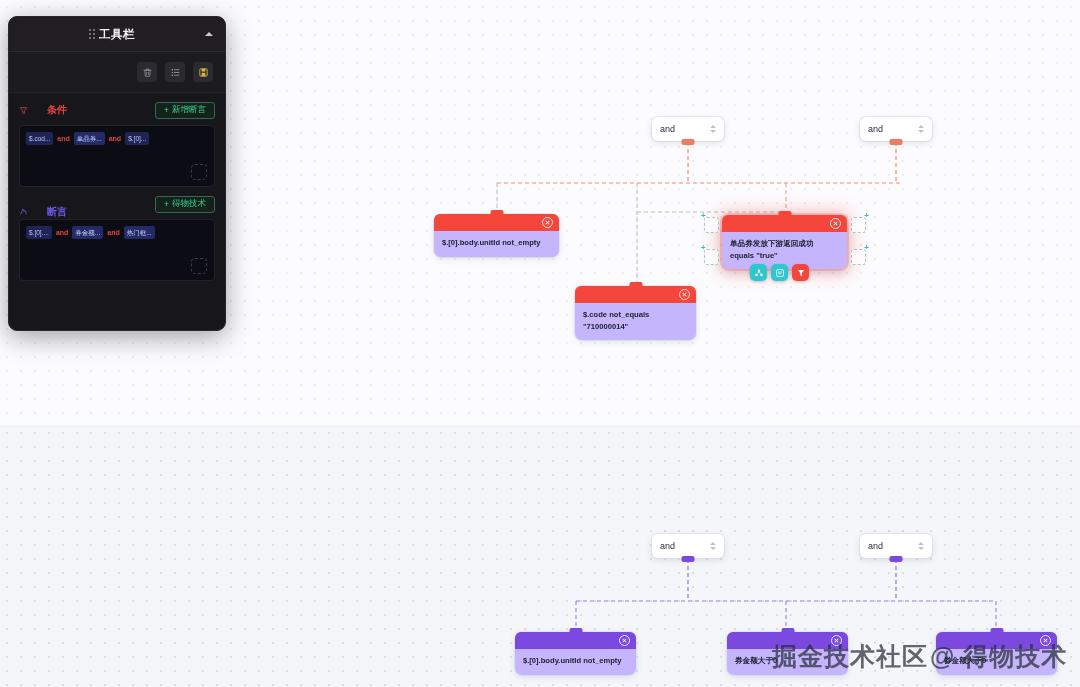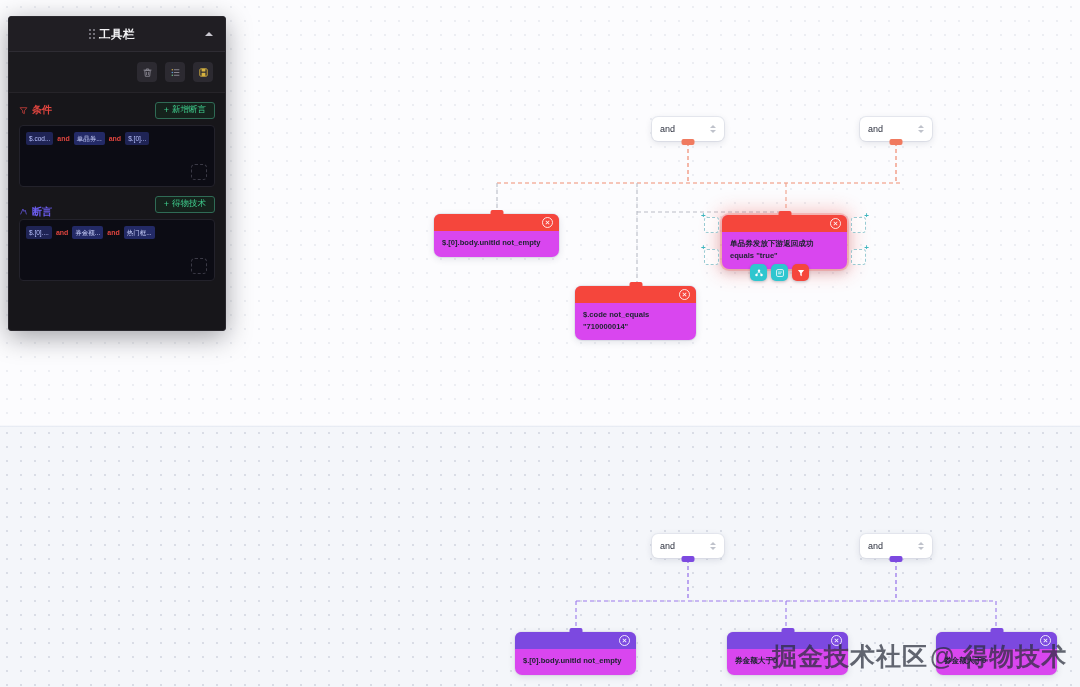--- a/index.html
+++ b/index.html
@@ -27,21 +27,21 @@
   .pane-seam{position:absolute;left:0;top:425px;width:1080px;height:2px;
     background:linear-gradient(to bottom, rgba(255,255,255,0), rgba(226,231,240,.9));}
 
   
   .edges{position:absolute;left:0;top:0;width:1080px;height:687px;pointer-events:none;}
 
   
   .node{
     position:absolute;
     border-radius:7px;
-    background:#d946ef;
+    background:#c4b5fd;
     box-shadow:0 2px 7px rgba(40,50,80,.13), 0 0 0 1px rgba(230,232,240,.7);
     overflow:visible;
   }
   .node-bar{
     height:17px;border-radius:6px 6px 0 0;
     position:relative;
     display:flex;align-items:center;justify-content:flex-end;
   }
   .node.red   .node-bar{background:#f5463c;}
   .node.purple .node-bar{background:#7c49e0;}
@@ -127,21 +127,21 @@
     box-shadow:0 1px 3px rgba(20,30,50,.25);
   }
   .mini-btn.teal{background:#2ec6cf;}
   .mini-btn.red{background:#f5463c;}
   .mini-btn svg{display:block;}
 
   
   .panel{
     position:absolute;left:8px;top:16px;width:216px;height:313px;
     background:#17161a;
-    border-radius:3px;
+    border-radius:9px;
     box-shadow:0 6px 26px rgba(10,10,20,.38);
     overflow:hidden;
     border:1px solid #2a282e;
   }
   .panel-head{
     height:34px;display:flex;align-items:center;justify-content:center;
     position:relative;
     background:#201e23;
     border-bottom:1px solid #2e2c33;
   }
@@ -163,21 +163,21 @@
     background:#1b1a1e;
   }
   .tool-btn{
     width:20px;height:20px;border-radius:4px;background:#2c2a31;
     display:flex;align-items:center;justify-content:center;
   }
   .tool-btn svg{display:block;}
 
   .sec{padding:8px 10px 0 10px;}
   .sec-head{display:flex;align-items:center;justify-content:space-between;height:18px;}
-  .sec-title{display:flex;align-items:center;gap:4px;font-size:10px;font-weight:bold;}
+  .sec-title{display:flex;align-items:center;gap:19px;font-size:10px;font-weight:bold;}
   .sec-title.cond{color:#e0453f;}
   .sec-title.asrt{color:#6b5df0;margin-top:15px;}
   .sec-ico{width:9px;height:9px;opacity:.9;}
   .add-btn{
     display:flex;align-items:center;gap:3px;
     height:15px;padding:0 8px;
     border:1px solid #2f6b55;border-radius:3px;
     background:#15221c;
     color:#3fcf8e;font-size:8.5px;
   }

